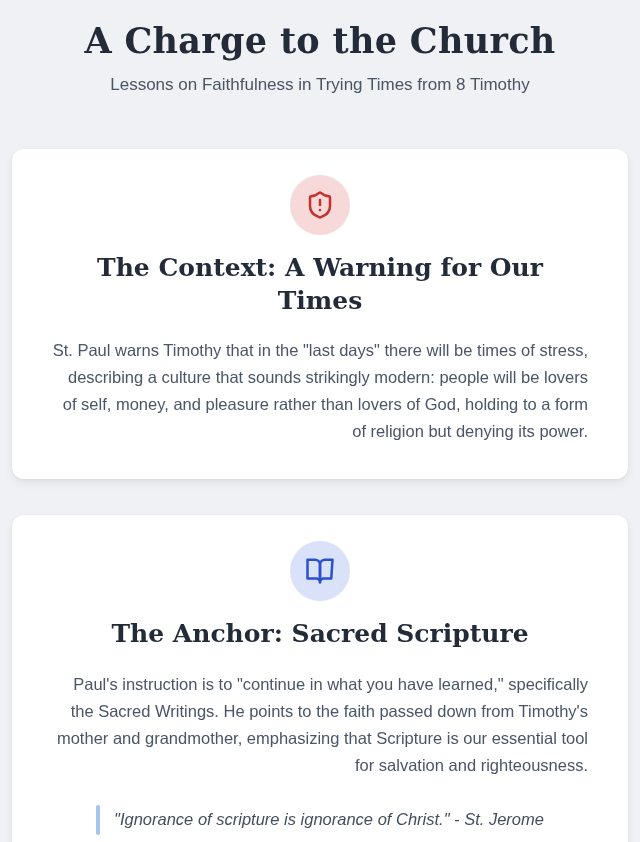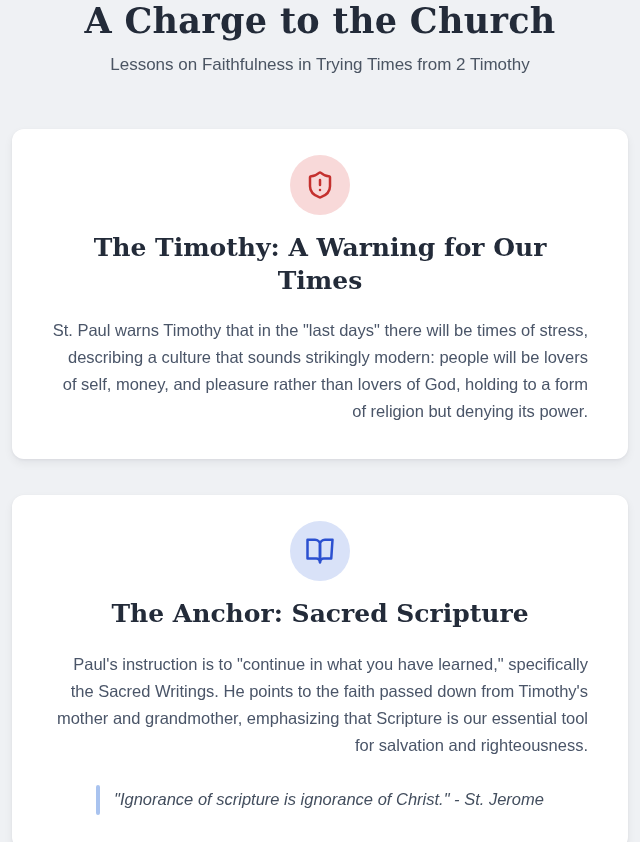--- a/index.html
+++ b/index.html
@@ -10,20 +10,21 @@
     background: #eff1f4;
     font-family: "Liberation Sans", sans-serif;
   }
   .page {
     width: 640px;
     min-height: 842px;
     padding-bottom: 15px;
   }
   header {
     text-align: center;
+    padding-top: 20px;
   }
   h1 {
     margin: 0;
     font-family: "DejaVu Serif", serif;
     font-weight: bold;
     font-size: 35px;
     line-height: 1.2;
     color: #232b39;
     letter-spacing: 0.3px;
   }
@@ -94,36 +95,36 @@
     color: #434e5e;
   }
 </style>
 </head>
 <body>
 
 <div class="page">
 
   <header>
     <h1>A Charge to the Church</h1>
-    <div class="subtitle">Lessons on Faithfulness in Trying Times from 2 Timothy</div>
+    <div class="subtitle">Lessons on Faithfulness in Trying Times from 8 Timothy</div>
   </header>
 
   <main>
 
     <section class="card">
       <div class="icon-badge red">
         <span>
           <svg width="30" height="30" viewBox="0 0 24 24" fill="none" stroke="#c4302e" stroke-width="2" stroke-linecap="round" stroke-linejoin="round">
             <path d="M20 13c0 5-3.5 7.5-7.66 8.95a1 1 0 0 1-.67-.01C7.5 20.5 4 18 4 13V6a1 1 0 0 1 1-1c2 0 4.5-1.2 6.24-2.72a1.17 1.17 0 0 1 1.52 0C14.51 3.81 17 5 19 5a1 1 0 0 1 1 1z"></path>
             <path d="M12 8v4"></path>
             <path d="M12 16h.01"></path>
           </svg>
         </span>
       </div>
-      <h2>The Timothy: A Warning for Our Times</h2>
+      <h2>The Context: A Warning for Our Times</h2>
       <p>St. Paul warns Timothy that in the "last days" there will be times of stress, describing a culture that sounds strikingly modern: people will be lovers of self, money, and pleasure rather than lovers of God, holding to a form of religion but denying its power.</p>
     </section>
 
     <section class="card">
       <div class="icon-badge blue">
         <span>
           <svg width="30" height="30" viewBox="0 0 24 24" fill="none" stroke="#2b50d0" stroke-width="2" stroke-linecap="round" stroke-linejoin="round">
             <path d="M2 3h6a4 4 0 0 1 4 4v14a3 3 0 0 0-3-3H2z"></path>
             <path d="M22 3h-6a4 4 0 0 0-4 4v14a3 3 0 0 1 3-3h6z"></path>
           </svg>

